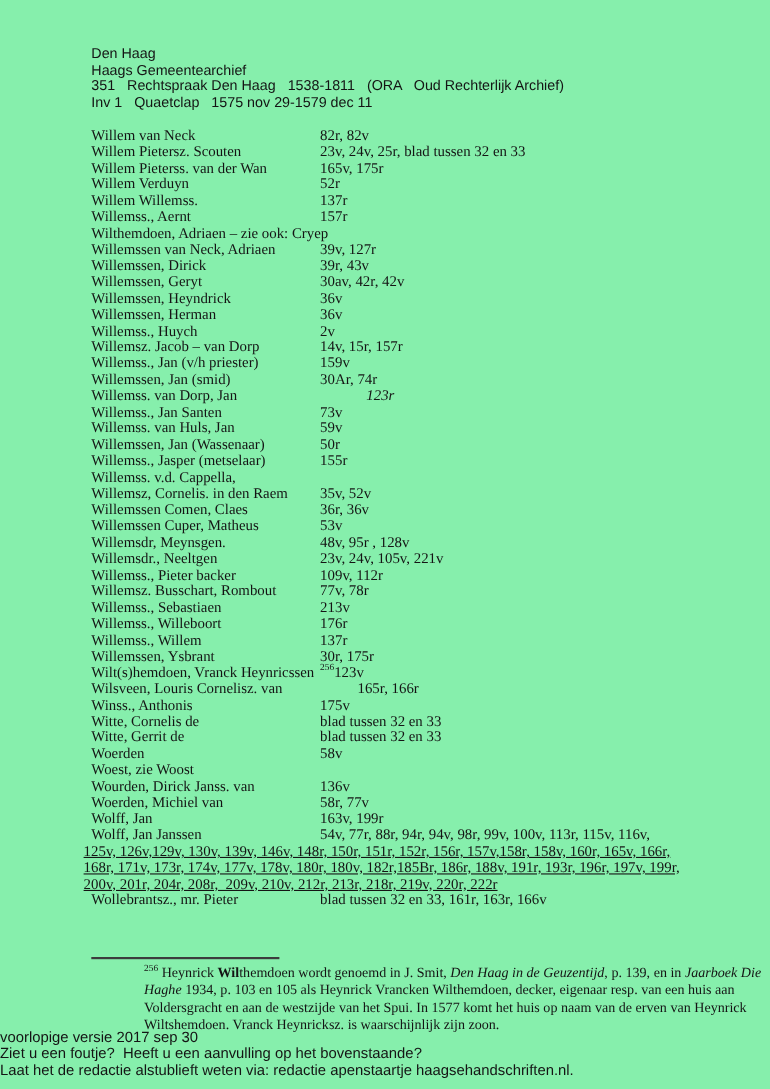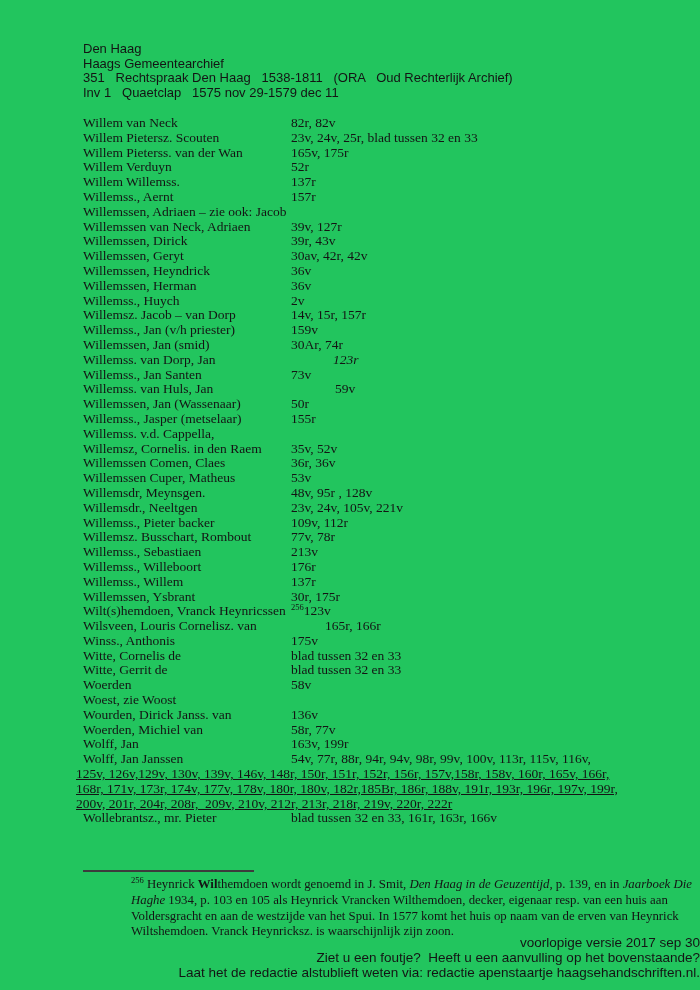--- a/index.html
+++ b/index.html
@@ -1,17 +1,17 @@
 <!DOCTYPE html>
 <html><head>
 <meta charset="utf-8">
 <style>
   html,body{margin:0;padding:0;background:#e8e8e8;}
   #page{
-    position:relative;width:700px;height:990px;background:#22c55e;
+    position:relative;width:700px;height:990px;background:#86efac;
     font-family:"Liberation Serif",serif;color:#141414;overflow:hidden;
     margin:0 auto;
   }
   .header{
     position:absolute;top:42px;left:83px;
     font-family:"Liberation Sans",sans-serif;font-size:13px;line-height:14.5px;
   }
   .header-line{white-space:pre;}
   .list{
     position:absolute;top:116px;left:83px;width:600px;
@@ -24,21 +24,21 @@
   .fn-sep{position:absolute;top:870px;left:83px;width:171px;height:2px;background:#3c3c3c;}
   .footnote{
     position:absolute;top:877px;left:83px;width:552px;
     font-size:12.8px;line-height:15.8px;margin-left:48px;
   }
   .fn-line{white-space:pre;}
   .fn-line .seg-b{font-weight:bold;}
   .fn-line .seg-i{font-style:italic;}
   .fn-line sup{font-size:8.5px;vertical-align:super;line-height:0;}
   .footer-line{
-    position:absolute;left:0;width:700px;text-align:right;
+    position:absolute;left:0;width:700px;text-align:left;
     font-family:"Liberation Sans",sans-serif;font-size:13.5px;white-space:pre;
   }
   #footer-version{top:935px;}
   #footer-question{top:950px;}
   #footer-contact{top:965px;}
 </style>
 </head>
 <body>
 
 <div id="page">
@@ -48,33 +48,33 @@
       <div class="header-line">351   Rechtspraak Den Haag   1538-1811   (ORA   Oud Rechterlijk Archief)</div>
       <div class="header-line">Inv 1   Quaetclap   1575 nov 29-1579 dec 11</div>
     </div>
   <div class="list" id="index-list">
       <div class="row"><span class="name">Willem van Neck</span><span class="refs">82r, 82v</span></div>
       <div class="row"><span class="name">Willem Pietersz. Scouten</span><span class="refs">23v, 24v, 25r, blad tussen 32 en 33</span></div>
       <div class="row"><span class="name">Willem Pieterss. van der Wan</span><span class="refs">165v, 175r</span></div>
       <div class="row"><span class="name">Willem Verduyn</span><span class="refs">52r</span></div>
       <div class="row"><span class="name">Willem Willemss.</span><span class="refs">137r</span></div>
       <div class="row"><span class="name">Willemss., Aernt</span><span class="refs">157r</span></div>
-      <div class="row"><span class="name">Willemssen, Adriaen – zie ook: Jacob</span></div>
+      <div class="row"><span class="name">Wilthemdoen, Adriaen – zie ook: Cryep</span></div>
       <div class="row"><span class="name">Willemssen van Neck, Adriaen</span><span class="refs">39v, 127r</span></div>
       <div class="row"><span class="name">Willemssen, Dirick</span><span class="refs">39r, 43v</span></div>
       <div class="row"><span class="name">Willemssen, Geryt</span><span class="refs">30av, 42r, 42v</span></div>
       <div class="row"><span class="name">Willemssen, Heyndrick</span><span class="refs">36v</span></div>
       <div class="row"><span class="name">Willemssen, Herman</span><span class="refs">36v</span></div>
       <div class="row"><span class="name">Willemss., Huych</span><span class="refs">2v</span></div>
       <div class="row"><span class="name">Willemsz. Jacob – van Dorp</span><span class="refs">14v, 15r, 157r</span></div>
       <div class="row"><span class="name">Willemss., Jan (v/h priester)</span><span class="refs">159v</span></div>
       <div class="row"><span class="name">Willemssen, Jan (smid)</span><span class="refs">30Ar, 74r</span></div>
       <div class="row"><span class="name">Willemss. van Dorp, Jan</span><span class="refs" style="margin-left: 42px; font-style: italic;">123r</span></div>
       <div class="row"><span class="name">Willemss., Jan Santen</span><span class="refs">73v</span></div>
-      <div class="row"><span class="name">Willemss. van Huls, Jan</span><span class="refs" style="margin-left: 44px;">59v</span></div>
+      <div class="row"><span class="name">Willemss. van Huls, Jan</span><span class="refs" style="">59v</span></div>
       <div class="row"><span class="name">Willemssen, Jan (Wassenaar)</span><span class="refs">50r</span></div>
       <div class="row"><span class="name">Willemss., Jasper (metselaar)</span><span class="refs">155r</span></div>
       <div class="row"><span class="name">Willemss. v.d. Cappella,</span></div>
       <div class="row"><span class="name">Willemsz, Cornelis. in den Raem</span><span class="refs">35v, 52v</span></div>
       <div class="row"><span class="name">Willemssen Comen, Claes</span><span class="refs">36r, 36v</span></div>
       <div class="row"><span class="name">Willemssen Cuper, Matheus</span><span class="refs">53v</span></div>
       <div class="row"><span class="name">Willemsdr, Meynsgen.</span><span class="refs">48v, 95r , 128v</span></div>
       <div class="row"><span class="name">Willemsdr., Neeltgen</span><span class="refs">23v, 24v, 105v, 221v</span></div>
       <div class="row"><span class="name">Willemss., Pieter backer</span><span class="refs">109v, 112r</span></div>
       <div class="row"><span class="name">Willemsz. Busschart, Rombout</span><span class="refs">77v, 78r</span></div>

